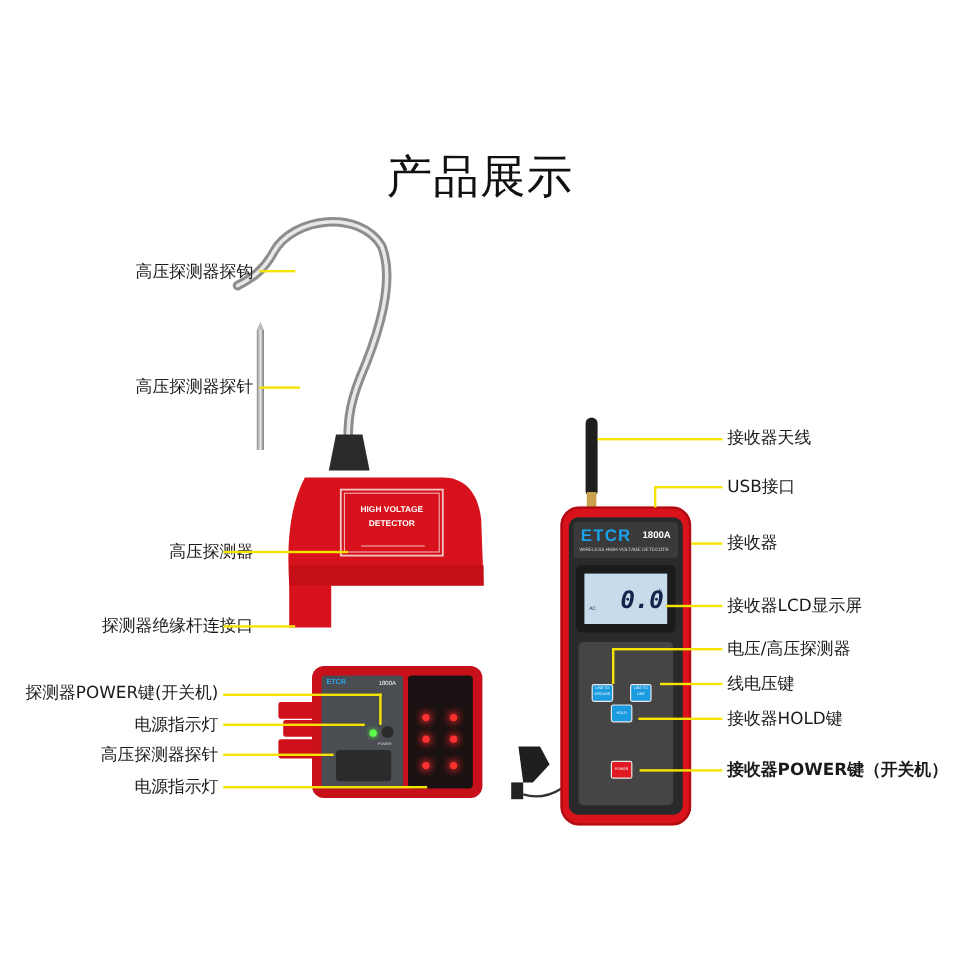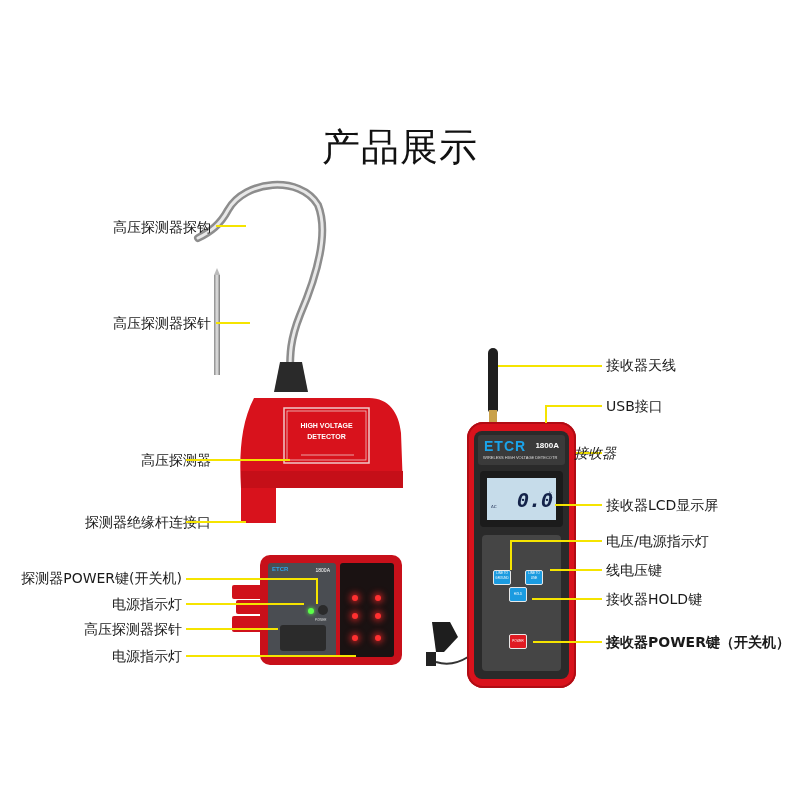--- a/index.html
+++ b/index.html
@@ -157,28 +157,28 @@
 <div class="line" style="left:186px;top:655px;width:170px;"></div>
 
 <div class="line" style="left:498px;top:365px;width:104px;"></div>
 <div class="label" style="left:606px;top:357px;">接收器天线</div>
 
 <div class="vline" style="left:545px;top:405px;height:18px;"></div>
 <div class="line" style="left:545px;top:405px;width:57px;"></div>
 <div class="label" style="left:606px;top:398px;">USB接口</div>
 
 <div class="line" style="left:576px;top:452px;width:26px;"></div>
-<div class="label" style="left:574px;top:445px;font-style:italic;">接收器</div>
+<div class="label" style="left:606px;top:445px;">接收器</div>
 
 <div class="line" style="left:555px;top:504px;width:47px;"></div>
 <div class="label" style="left:606px;top:497px;">接收器LCD显示屏</div>
 
 <div class="line" style="left:510px;top:540px;width:92px;"></div>
 <div class="vline" style="left:510px;top:540px;height:30px;"></div>
-<div class="label" style="left:606px;top:533px;">电压/电源指示灯</div>
+<div class="label" style="left:606px;top:533px;">电压/高压探测器</div>
 
 <div class="line" style="left:550px;top:569px;width:52px;"></div>
 <div class="label" style="left:606px;top:562px;">线电压键</div>
 
 <div class="line" style="left:532px;top:598px;width:70px;"></div>
 <div class="label" style="left:606px;top:591px;">接收器HOLD键</div>
 
 <div class="line" style="left:533px;top:641px;width:69px;"></div>
 <div class="label" style="left:606px;top:634px;font-weight:bold;">接收器POWER键（开关机）</div>
 

